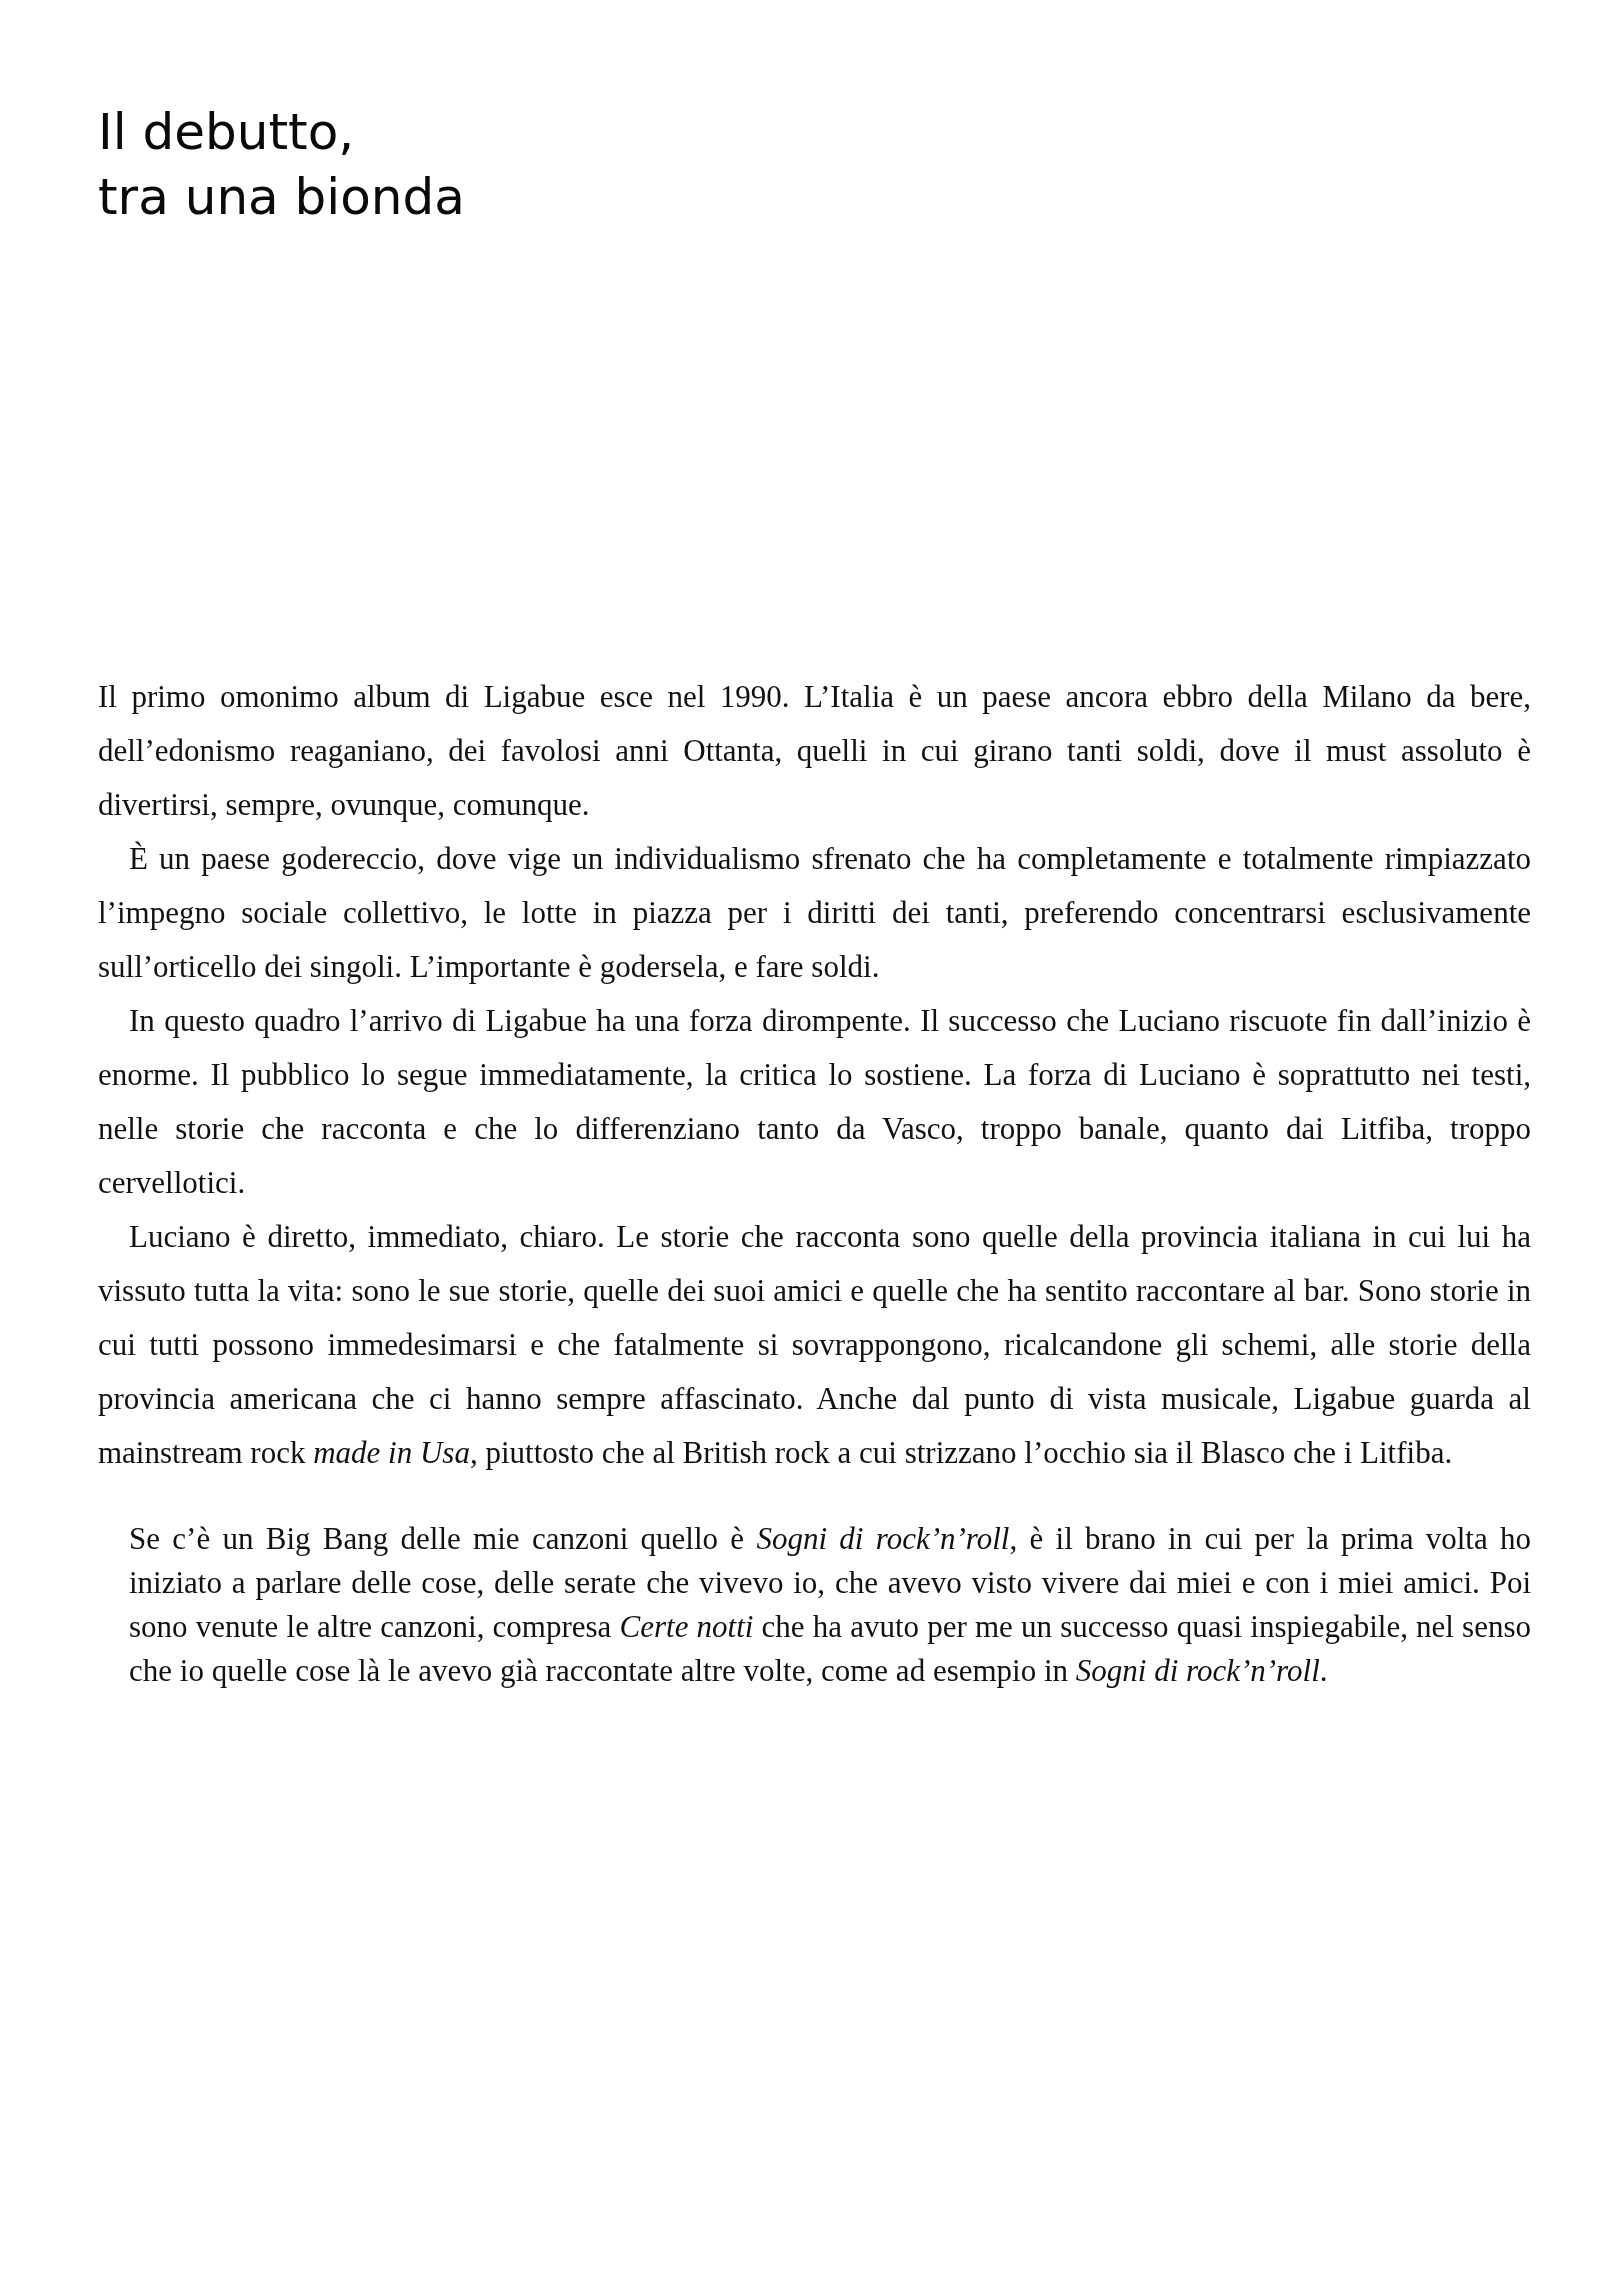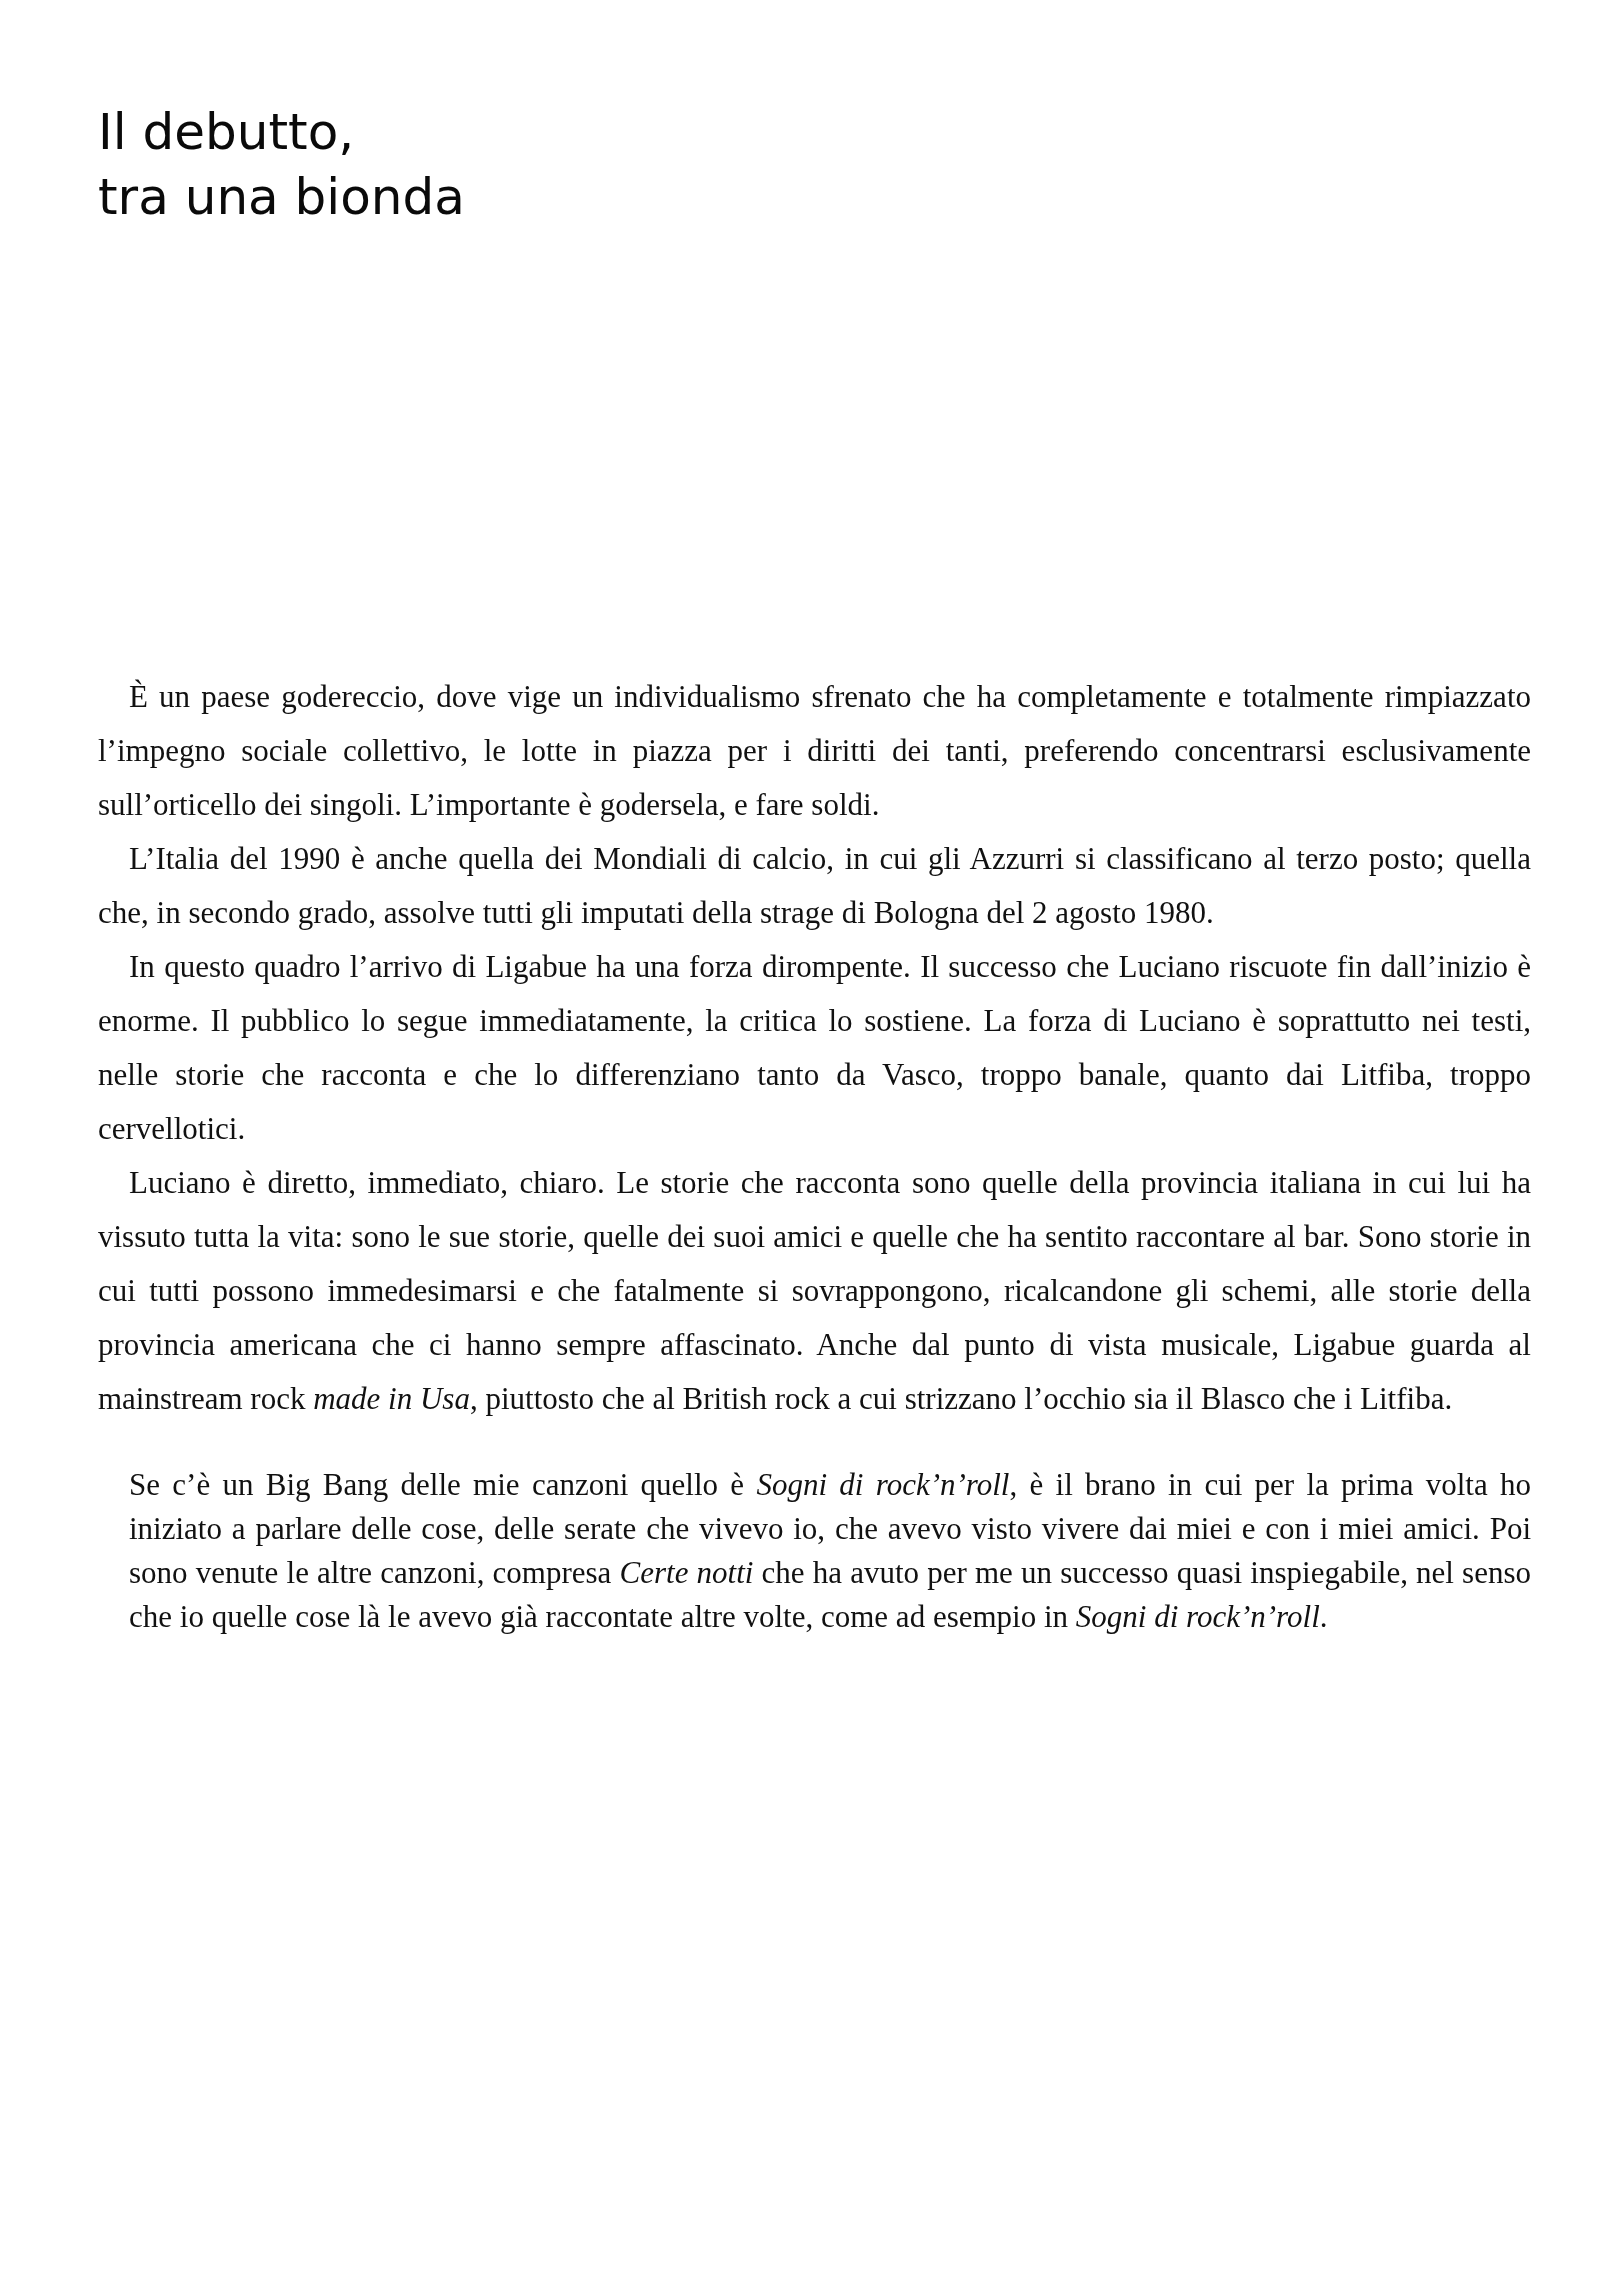--- a/index.html
+++ b/index.html
@@ -65,21 +65,21 @@
   </style>
 </head>
 <body>
 
 <h1 class="chapter-title">
   <span>Il debutto,</span>
   <span>tra una bionda</span>
 </h1>
 
 <div class="body-text">
+  <p class="first">Il primo omonimo album di Ligabue esce nel 1990. L’Italia è un paese ancora ebbro della Milano da bere, dell’edonismo reaganiano, dei favolosi anni Ottanta, quelli in cui girano tanti soldi, dove il must assoluto è divertirsi, sempre, ovunque, comunque.</p>
   <p>È un paese godereccio, dove vige un individualismo sfrenato che ha completamente e totalmente rimpiazzato l’impegno sociale collettivo, le lotte in piazza per i diritti dei tanti, preferendo concentrarsi esclusivamente sull’orticello dei singoli. L’importante è godersela, e fare soldi.</p>
-  <p>L’Italia del 1990 è anche quella dei Mondiali di calcio, in cui gli Azzurri si classificano al terzo posto; quella che, in secondo grado, assolve tutti gli imputati della strage di Bologna del 2 agosto 1980.</p>
   <p>In questo quadro l’arrivo di Ligabue ha una forza dirompente. Il successo che Luciano riscuote fin dall’inizio è enorme. Il pubblico lo segue immediatamente, la critica lo sostiene. La forza di Luciano è soprattutto nei testi, nelle storie che racconta e che lo differenziano tanto da Vasco, troppo banale, quanto dai Litfiba, troppo cervellotici.</p>
   <p><span>Luciano è diretto, immediato, chiaro. Le storie che racconta sono quelle della provincia italiana in cui lui ha vissuto tutta la vita: sono le sue storie, quelle dei suoi amici e quelle che ha sentito raccontare al bar. Sono storie in cui tutti possono immedesimarsi e che fatalmente si sovrappongono, ricalcandone gli schemi, alle storie della provincia americana che ci hanno sempre affascinato. Anche dal punto di vista musicale, Ligabue guarda al mainstream rock </span><em>made in Usa</em><span>, piuttosto che al British rock a cui strizzano l’occhio sia il Blasco che i Litfiba.</span></p>
 
   <p class="quote"><span>Se c’è un Big Bang delle mie canzoni quello è </span><em>Sogni di rock’n’roll</em><span>, è il brano in cui per la prima volta ho iniziato a parlare delle cose, delle serate che vivevo io, che avevo visto vivere dai miei e con i miei amici. Poi sono venute le altre canzoni, compresa </span><em>Certe notti</em><span> che ha avuto per me un successo quasi inspiegabile, nel senso che io quelle cose là le avevo già raccontate altre volte, come ad esempio in </span><em>Sogni di rock’n’roll</em><span>.</span></p>
 
 </div>
 
 
 </body></html>

